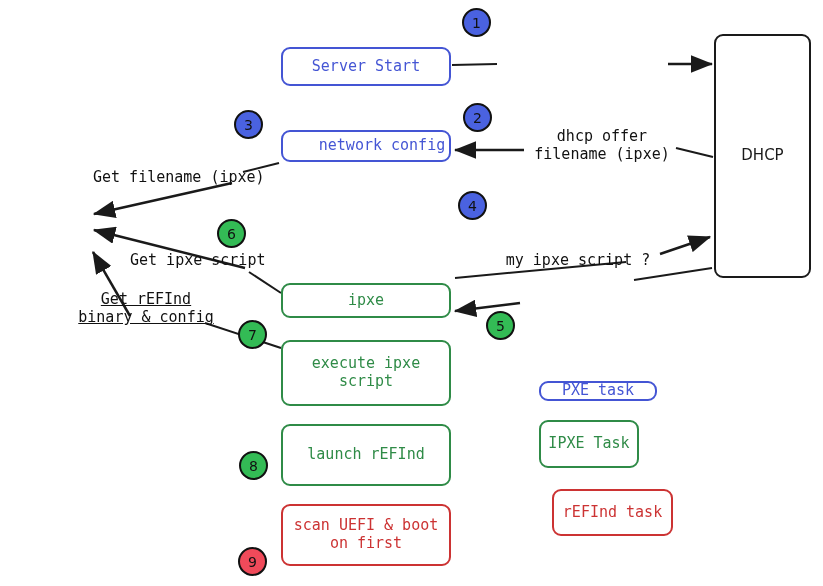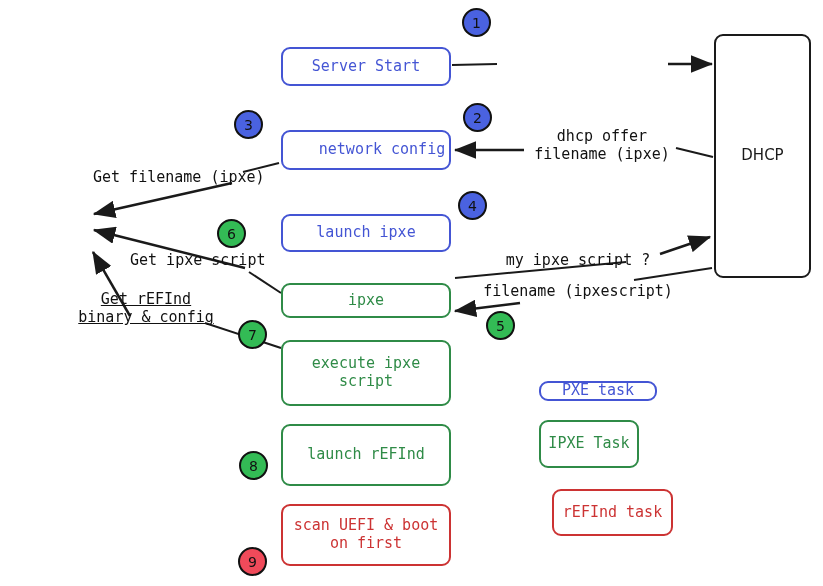--- a/index.html
+++ b/index.html
@@ -125,27 +125,24 @@
 
 
   <div class="node black" style="left:714px; top:34px; width:97px; height:244px;">
     <span>DHCP</span>
   </div>
 
   <div class="node blue" style="left:281px; top:47px; width:170px; height:39px;">
     <span>Server Start</span>
   </div>
 
-  <div class="node blue" style="left:281px; top:130px; width:170px; height:40px;padding-left:32px;">
+  <div class="node blue" style="left:281px; top:130px; width:170px; height:32px;padding-left:32px;">
     <span>network config</span>
   </div>
 
-  <div class="node blue" style="left:281px; top:214px; width:170px; height:38px;">
-    <span>launch ipxe</span>
-  </div>
 
   <div class="node green" style="left:281px; top:283px; width:170px; height:35px;">
     <span>ipxe</span>
   </div>
 
   <div class="node green" style="left:281px; top:340px; width:170px; height:66px;">
     <span>execute ipxe
 script</span>
   </div>
 
@@ -176,21 +173,20 @@
 
   <div class="elabel" style="left:93px; top:168px; width:190px; text-align:left;">Get filename (ipxe)</div>
 
   <div class="elabel" style="left:130px; top:251px; width:152px; text-align:left;">Get ipxe script</div>
 
   <div class="elabel" style="left:70px; top:290px; width:152px;text-decoration:underline;">Get rEFInd
 binary &amp; config</div>
 
   <div class="elabel" style="left:505px; top:251px; width:146px;">my ipxe script ?</div>
 
-  <div class="elabel" style="left:474px; top:282px; width:208px;">filename (ipxescript)</div>
 
   <div class="circle c-blue" style="left:462px; top:8px;">
     <span>1</span>
   </div>
 
   <div class="circle c-blue" style="left:463px; top:103px;">
     <span>2</span>
   </div>
 
   <div class="circle c-blue" style="left:234px; top:110px;">

